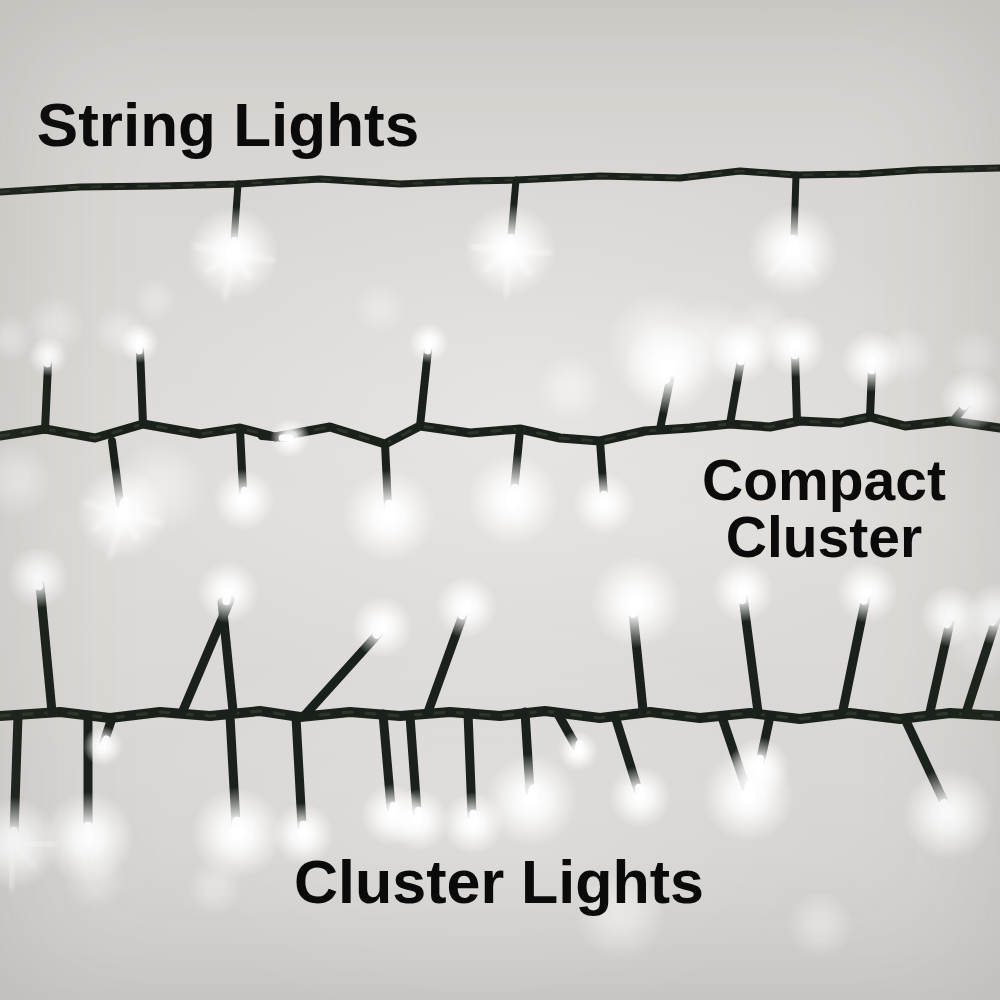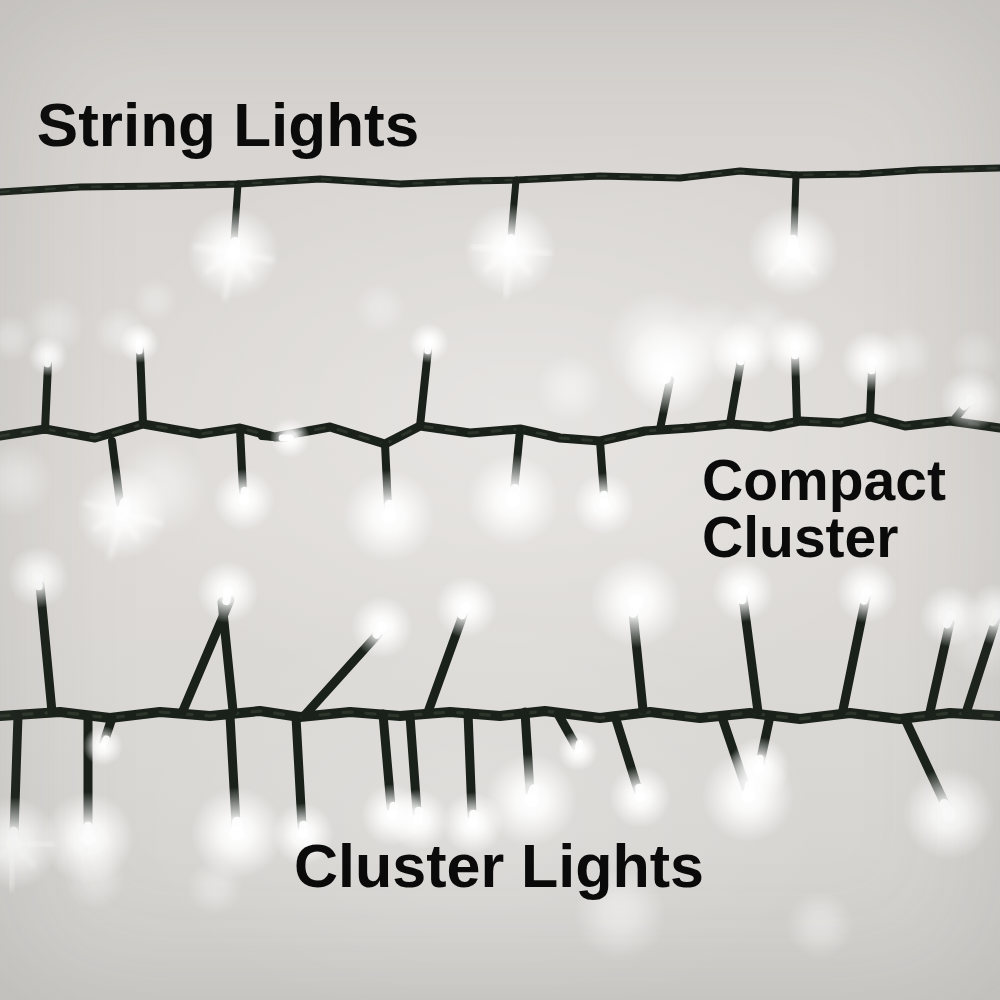--- a/index.html
+++ b/index.html
@@ -21,21 +21,21 @@
   .label{
     position:absolute;
     color:#0b0b0b;
     font-weight:bold;
     letter-spacing:0px;
     white-space:nowrap;
     transform:translateX(-50%);
     line-height:1.0;
   }
   .label-string{left:228px;top:94px;font-size:62px;}
-  .label-compact{left:824px;top:452px;font-size:57px;text-align:left;white-space:normal;line-height:57px;}
+  .label-compact{left:824px;top:452px;font-size:57px;text-align:center;white-space:normal;line-height:57px;}
   .label-compact span{display:block;}
   .label-cluster{left:499px;top:836px;font-size:61px;}
 </style>
 </head>
 <body>
 
 <div class="stage">
 
   <svg class="scene" id="scene" width="1000" height="1000" viewBox="0 0 1000 1000">
       <defs>
@@ -268,14 +268,14 @@
       </g>
     </svg>
 
   <div class="label label-string" style="color: rgb(11, 11, 11);">String Lights</div>
 
   <div class="label label-compact" style="color: rgb(11, 11, 11);">
     <span>Compact</span>
     <span>Cluster</span>
   </div>
 
-  <div class="label label-cluster" style="color: rgb(11, 11, 11);">Cluster Lights</div>
+  <div class="label label-cluster" style="color: rgb(11, 11, 11); margin-top: 16px;">Cluster Lights</div>
 </div>
 
 </body></html>

